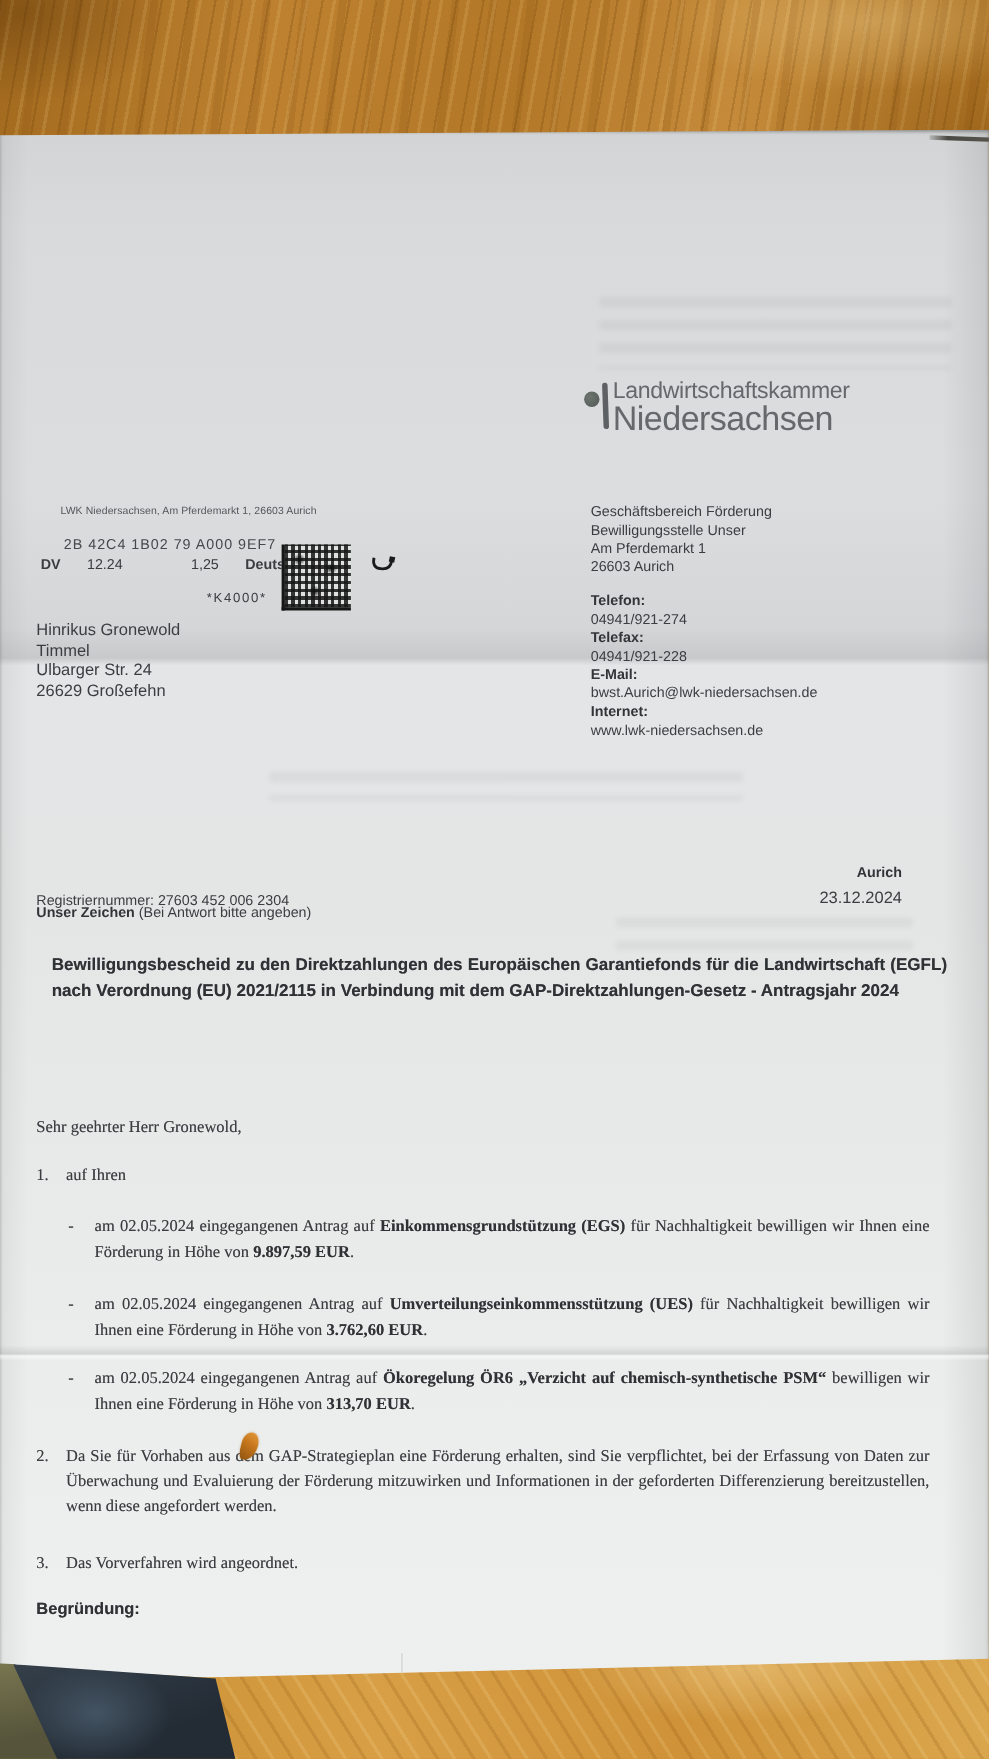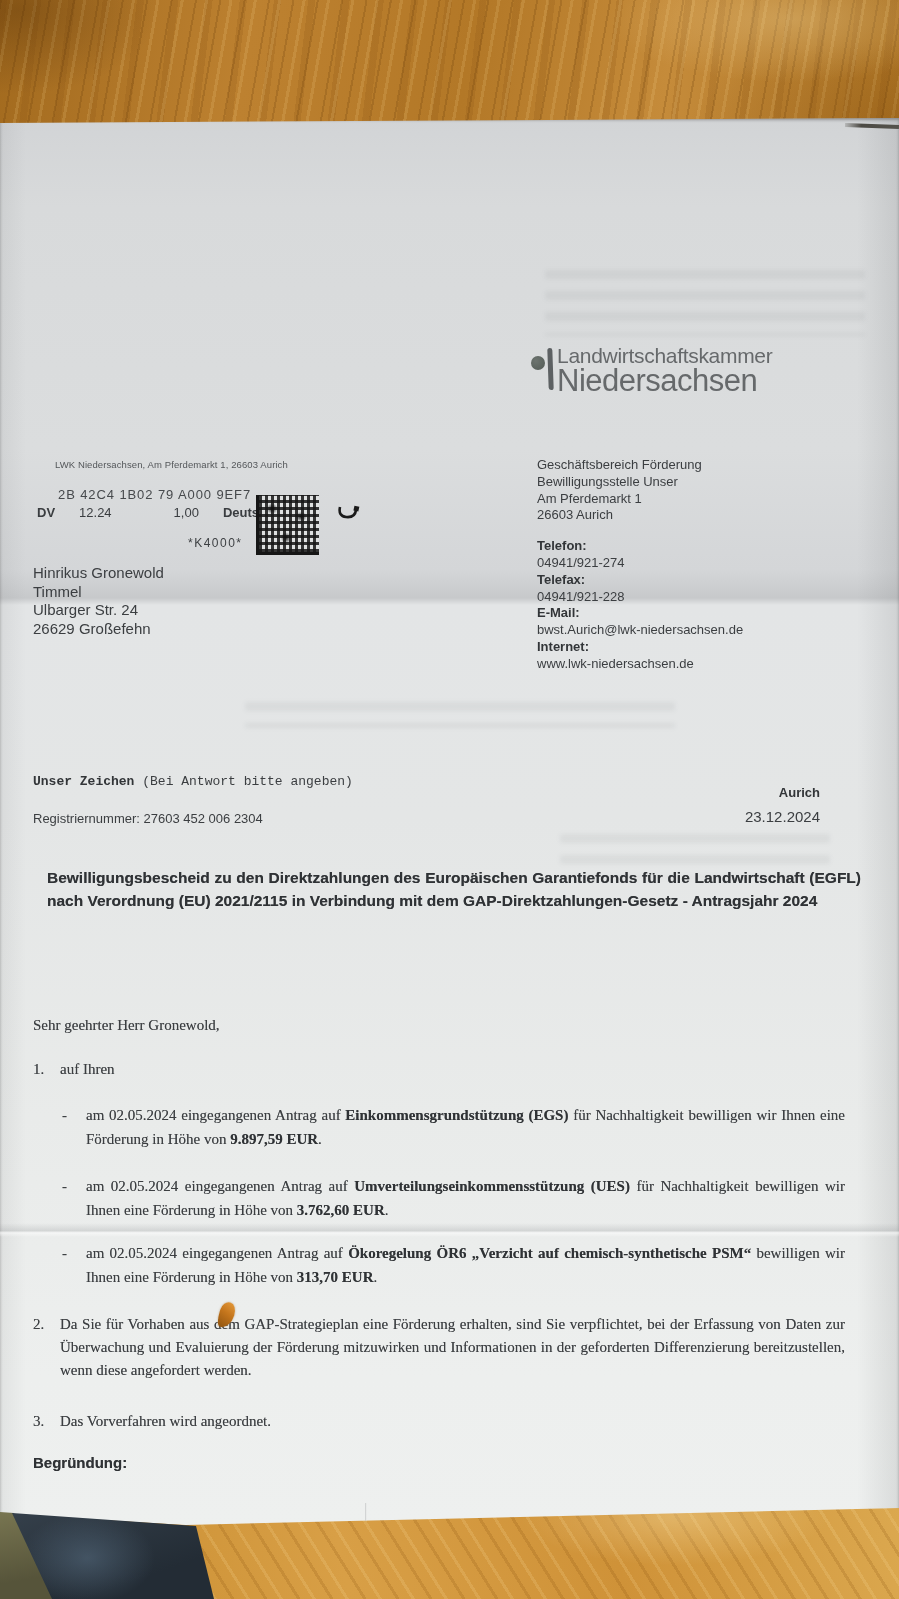--- a/index.html
+++ b/index.html
@@ -97,21 +97,21 @@
       repeating-linear-gradient(0deg, rgba(22,22,22,.85) 0 3px, transparent 3px 7px),
       repeating-linear-gradient(90deg, rgba(22,22,22,.85) 0 3px, transparent 3px 6px);
     border-left:3px solid #161616;border-bottom:3px solid #161616;
   }
 
   .recipient{left:33px;top:446px;font-size:15px;line-height:18.5px;color:#3b3e41;}
   .office{left:537px;top:339px;font-size:13px;line-height:16.8px;color:#3b3e41;}
   .office .gap{height:14px;}
   .office .lbl{font-weight:700;color:#323538;}
 
-  .ref-label{left:33px;top:656px;font-size:13px;color:#3b3e41;font-family:Liberation Mono, monospace;}
+  .ref-label{left:33px;top:704px;font-size:13px;color:#3b3e41;}
   .ref-label .b{font-weight:700;color:#323538;}
   .ref-reg{left:33px;top:693px;font-size:13px;color:#3b3e41;}
   .ref-place{right:79px;top:667px;font-size:13px;font-weight:700;color:#323538;text-align:right;}
   .ref-date{right:79px;top:690px;font-size:15px;color:#3b3e41;}
 
   
   .ink{color:#3b3e41;text-shadow:0 0 .5px rgba(59,62,65,.55);font-family:Liberation Serif, serif;}
   .subject{left:31px;top:749px;width:814px;font-size:15.5px;font-weight:700;line-height:22.5px;
     text-align:justify;color:#2f3235;text-shadow:0 0 .5px rgba(47,50,53,.6);margin-left:16px;}
   .salutation{left:33px;top:899px;font-size:15px;}
@@ -160,21 +160,21 @@
       <span class="logo-l1">Landwirtschaftskammer</span>
       <span class="logo-l2">Niedersachsen</span>
     </div>
 
     <div class="abs sender-line">LWK Niedersachsen, Am Pferdemarkt 1, 26603 Aurich</div>
     <div class="abs frank-code">2B 42C4 1B02 79 A000 9EF7</div>
     <div class="abs frank-meter">
       <span class="b">DV</span>
         <span>12.24</span>
         <span style="width:14px"></span>
-        <span>1,00</span>
+        <span>1,25</span>
         <span class="b">Deutsche Post</span>
       <svg width="23" height="16" viewBox="0 0 23 16">
         <path d="M3 3 Q1 12 9 13 Q18 14 19 6" fill="none" stroke="#1b1b1b" stroke-width="2.6"></path>
         <rect x="17" y="2" width="5" height="5" fill="#1b1b1b" transform="rotate(12 19 4)"></rect>
       </svg>
     </div>
     <div class="abs k-code">*K4000*</div>
     <div class="abs matrix"></div>
 
     <div class="abs recipient">

